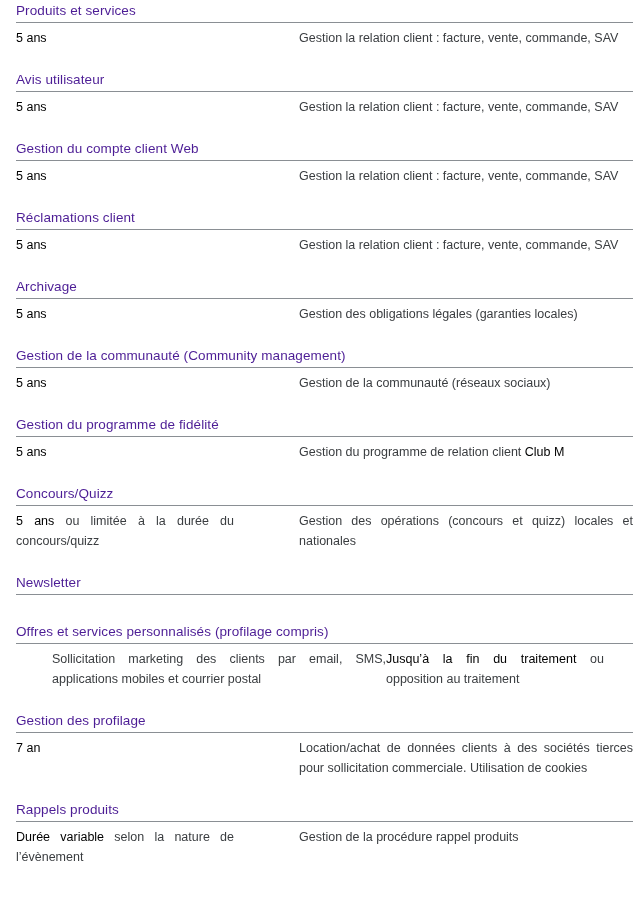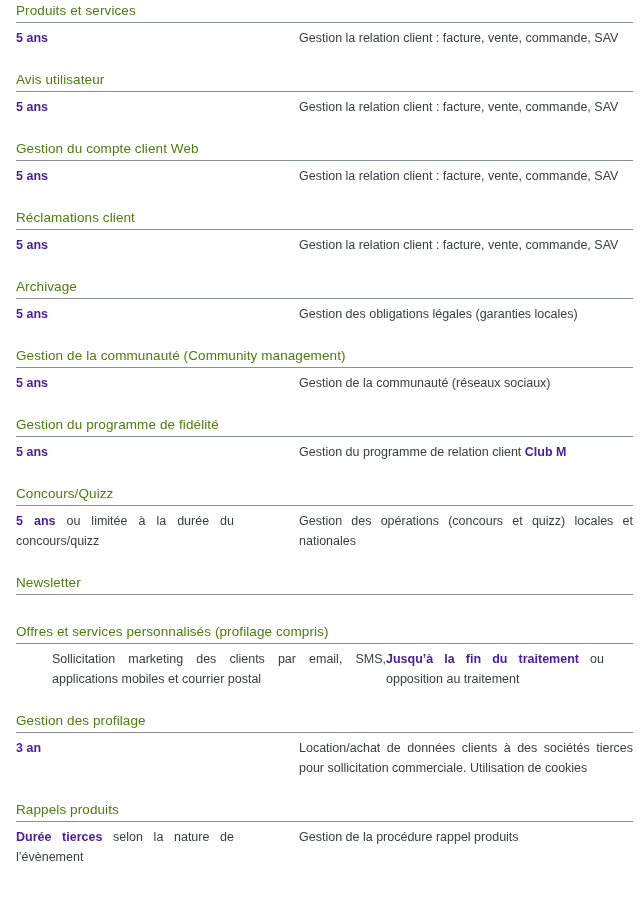--- a/index.html
+++ b/index.html
@@ -20,21 +20,21 @@
     width: 617px;
   }
   .sec {
     margin-bottom: 24px;
   }
   .sec-title {
     margin: 0;
     font-size: 13.5px;
     font-weight: 400;
     line-height: 16px;
-    color: #4d7c0f;
+    color: #4c1d95;
     padding-bottom: 3px;
     border-bottom: 1px solid #8a8f94;
     letter-spacing: 0.1px;
   }
   .row {
     display: flex;
     padding-top: 5px;
   }
   .cell {
     font-size: 12.5px;
@@ -46,22 +46,22 @@
   .cell-left {
     width: 218px;
     margin-right: 29px;
     flex: 0 0 auto;
   }
   .cell-right {
     flex: 1 1 auto;
     margin-left: 36px;
   }
   .b {
-    font-weight: 700;
-    color: #4c1d95;
+    font-weight: 400;
+    color: #000000;
   }
 </style>
 </head>
 <body>
 
 <div class="doc">
   <section class="sec">
     <h2 class="sec-title">Produits et services</h2>
     <div class="row">
       <div class="cell cell-left"><span class="b dur-bold">5 ans</span><span class="dur-rest"></span></div>
@@ -135,25 +135,25 @@
     <h2 class="sec-title">Offres et services personnalisés (profilage compris)</h2>
     <div class="row">
       <div class="cell cell-right"><span class="desc-text">Sollicitation marketing des clients par email, SMS, applications mobiles et courrier postal</span><span class="b desc-bold"></span></div>
       <div class="cell cell-left"><span class="b dur-bold">Jusqu’à la fin du traitement</span><span class="dur-rest"> ou opposition au traitement</span></div>
     </div>
   </section>
 
   <section class="sec">
     <h2 class="sec-title">Gestion des profilage</h2>
     <div class="row">
-      <div class="cell cell-left"><span class="b dur-bold">3 an</span><span class="dur-rest"></span></div>
+      <div class="cell cell-left"><span class="b dur-bold">7 an</span><span class="dur-rest"></span></div>
       <div class="cell cell-right"><span class="desc-text">Location/achat de données clients à des sociétés tierces pour sollicitation commerciale. Utilisation de cookies</span><span class="b desc-bold"></span></div>
     </div>
   </section>
 
   <section class="sec">
     <h2 class="sec-title">Rappels produits</h2>
     <div class="row">
-      <div class="cell cell-left"><span class="b dur-bold">Durée tierces</span><span class="dur-rest"> selon la nature de l’évènement</span></div>
+      <div class="cell cell-left"><span class="b dur-bold">Durée variable</span><span class="dur-rest"> selon la nature de l’évènement</span></div>
       <div class="cell cell-right"><span class="desc-text">Gestion de la procédure rappel produits</span><span class="b desc-bold"></span></div>
     </div>
   </section>
 </div>
 
 </body></html>

